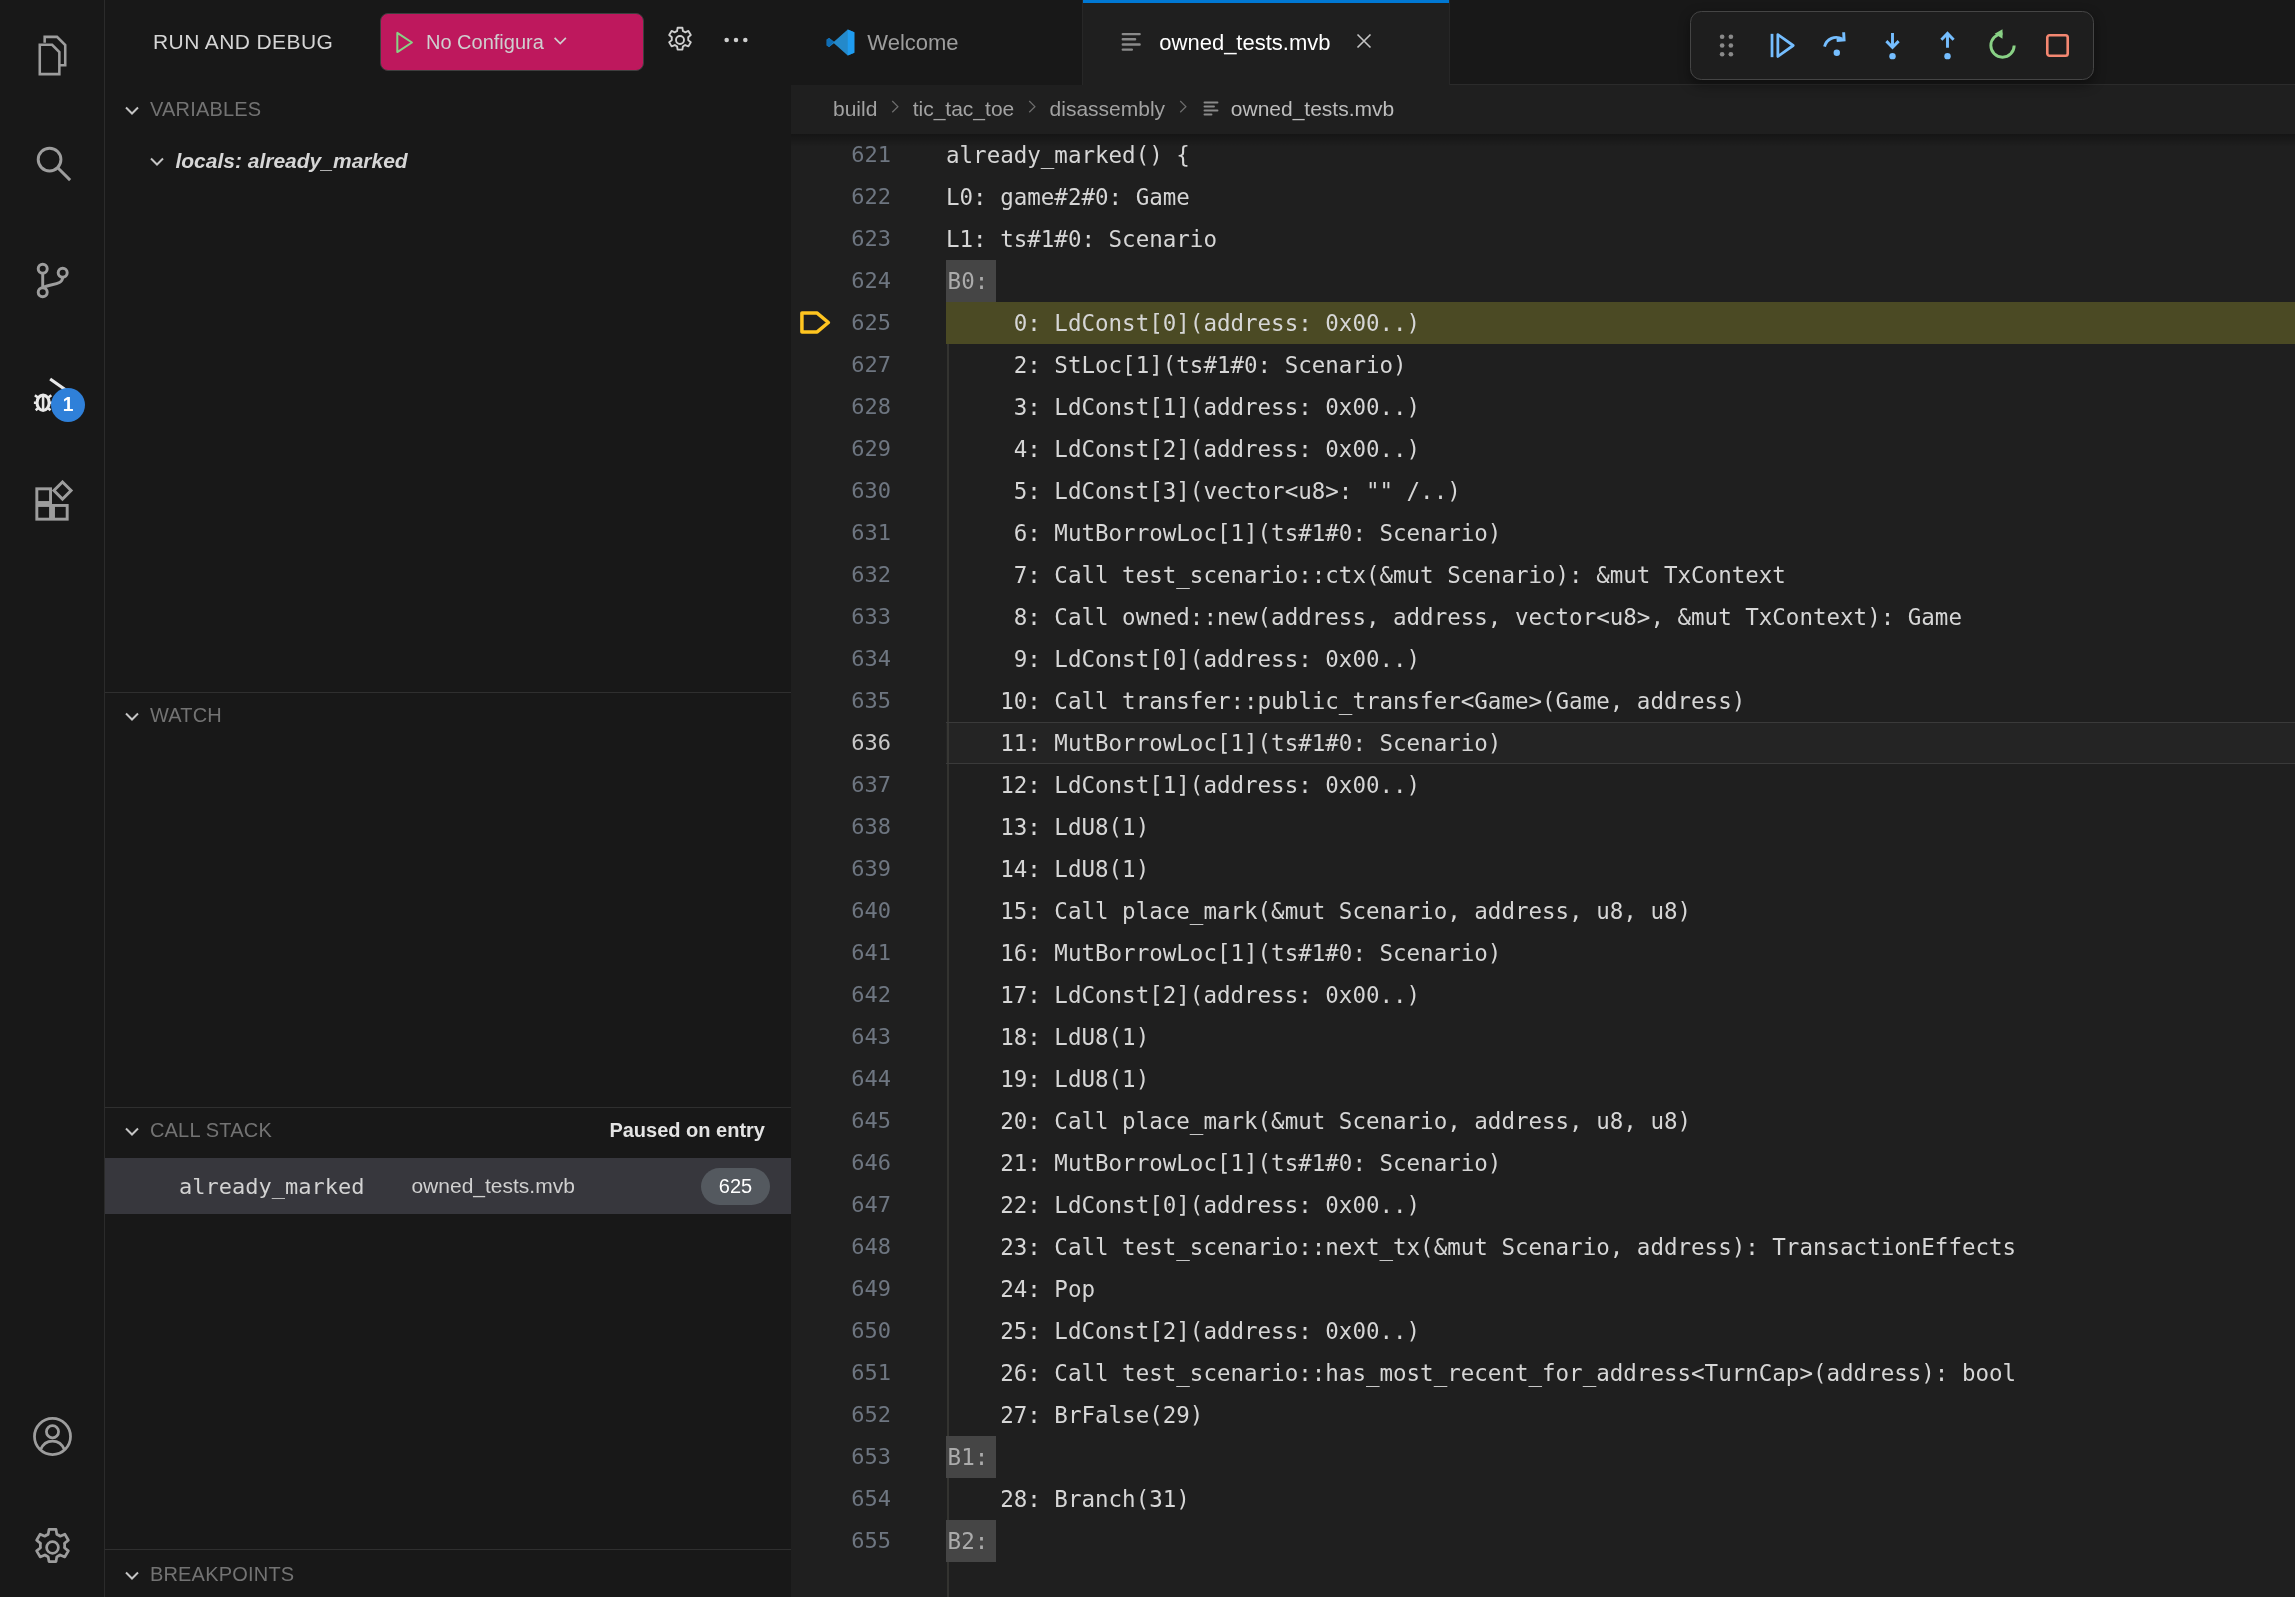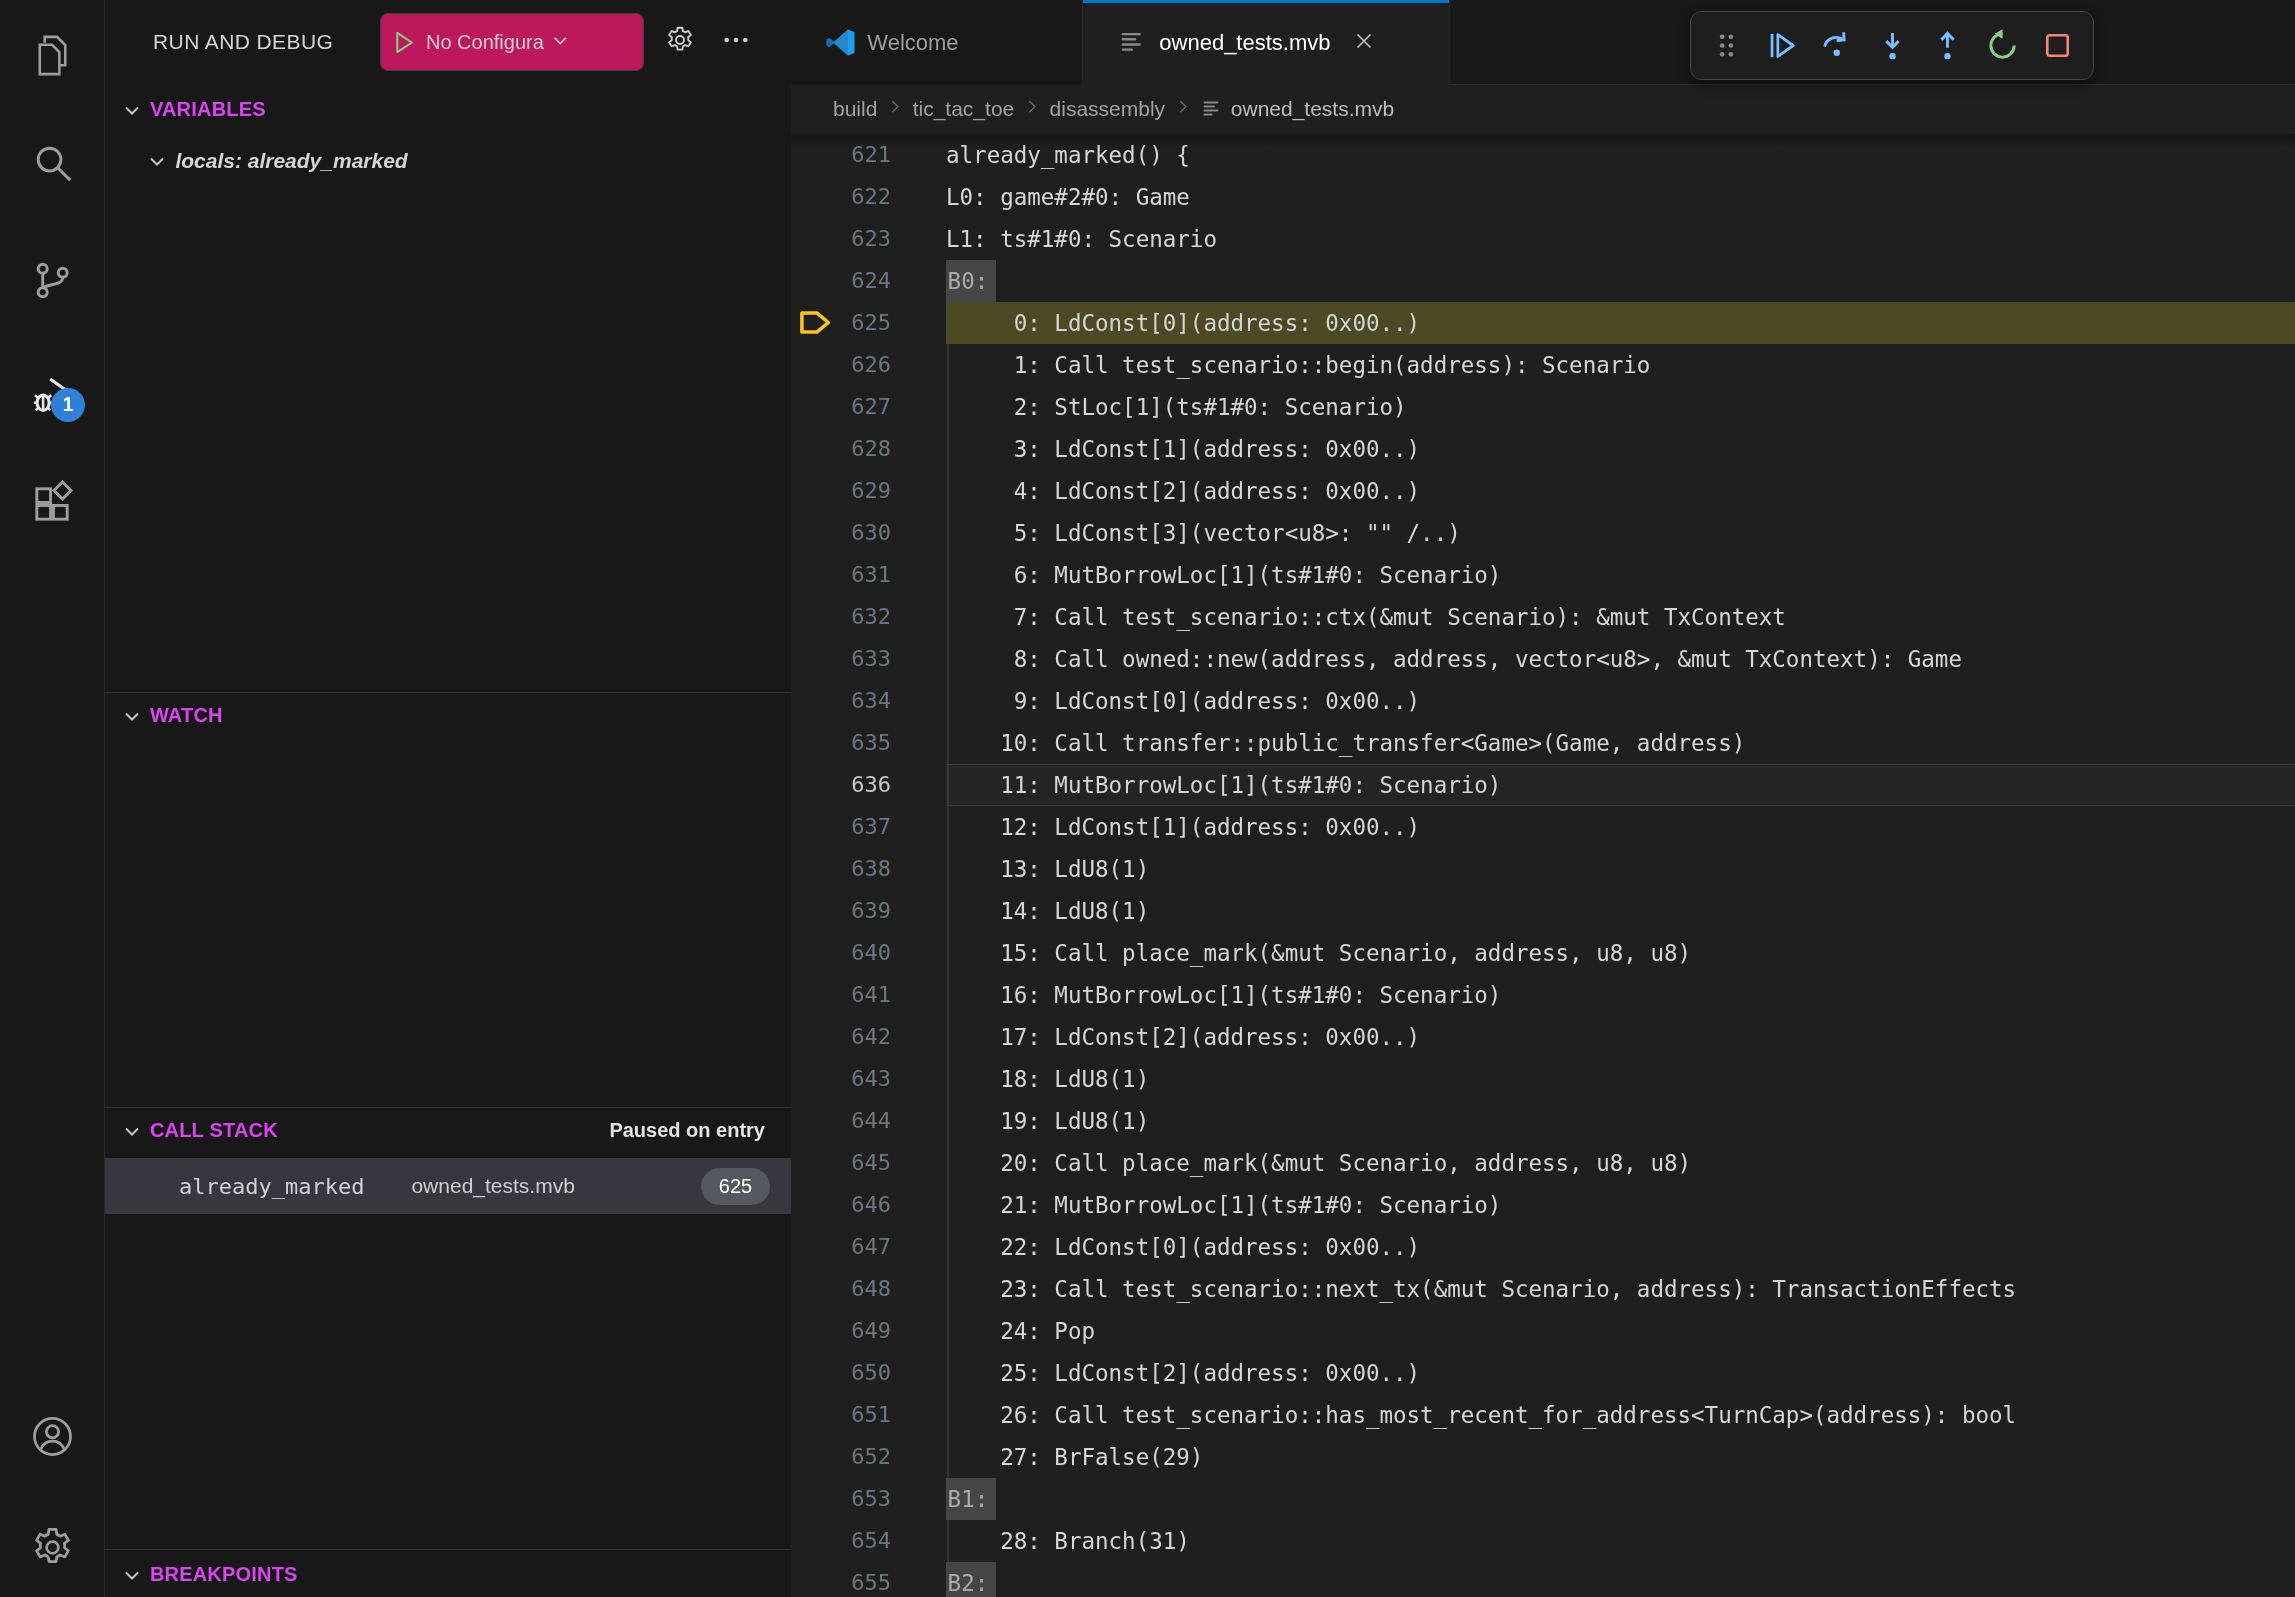--- a/index.html
+++ b/index.html
@@ -31,21 +31,21 @@
   .chev svg { width:22.5px; height:22.5px; color:#cfcfcf; }
   .sb-toolbtn { position:absolute; top:24px; width:35px; height:35px; color:#cfcfcf;
                 display:flex; align-items:center; justify-content:center; }
   .sb-toolbtn svg { width:32px; height:32px; }
   #gear-btn { left:557px; }
   #dots-btn { left:613px; }
 
   .sec-head { position:absolute; left:0; width:100%; height:45px; display:flex; align-items:center; }
   .sec-chev { width:24px; height:24px; margin-left:14.5px; color:#c5c5c5; flex:none; }
   .sec-chev svg { width:24px; height:24px; }
-  .sec-label { font-size:20px; font-weight:700; color:#d946ef; margin-left:6.4px; letter-spacing:0.2px; }
+  .sec-label { font-size:20px; font-weight:400; color:#737373; margin-left:6.4px; letter-spacing:0.2px; }
   .divider { position:absolute; left:0; width:100%; height:0.8px; background:#2f2f2f; }
 
   #locals-row { position:absolute; left:0; top:138px; width:100%; height:45px;
                 display:flex; align-items:center; }
   #locals-row .sec-chev { margin-left:40px; }
   #locals-label { font-size:21px; font-weight:600; color:#d6d6d6; margin-left:6.4px;font-style:italic; }
 
   #cs-status { position:absolute; right:26px; top:0; height:45px; display:flex; align-items:center;
                font-size:20px; font-weight:700; color:#e3e3e3; }
   #frame-row { position:absolute; left:0; top:1158px; width:100%; height:56px;
@@ -348,21 +348,20 @@
 
   <div id="code">
     <div id="indent-guide"></div>
   <div class="cl plain"><span class="ln">621</span><span class="ct">already_marked() {</span></div>
       <div class="cl plain"><span class="ln">622</span><span class="ct">L0: game#2#0: Game</span></div>
       <div class="cl plain"><span class="ln">623</span><span class="ct">L1: ts#1#0: Scenario</span></div>
       <div class="cl block"><span class="ln">624</span><span class="ct">B0:</span></div>
       <div class="cl step"><span class="arrow"><svg viewBox="0 0 26 20">
             <path d="M2.2 3h11.3l8.3 7-8.3 7H2.2z" fill="none" stroke="#ffc520" stroke-width="2.6" stroke-linejoin="round"></path>
           </svg></span><span class="ln">625</span><span class="ct">     0: LdConst[0](address: 0x00..)</span></div>
-      <div class="cl plain"><span class="ln">626</span><span class="ct">     1: Call test_scenario::begin(address): Scenario</span></div>
       <div class="cl plain"><span class="ln">627</span><span class="ct">     2: StLoc[1](ts#1#0: Scenario)</span></div>
       <div class="cl plain"><span class="ln">628</span><span class="ct">     3: LdConst[1](address: 0x00..)</span></div>
       <div class="cl plain"><span class="ln">629</span><span class="ct">     4: LdConst[2](address: 0x00..)</span></div>
       <div class="cl plain"><span class="ln">630</span><span class="ct">     5: LdConst[3](vector&lt;u8&gt;: "" /..)</span></div>
       <div class="cl plain"><span class="ln">631</span><span class="ct">     6: MutBorrowLoc[1](ts#1#0: Scenario)</span></div>
       <div class="cl plain"><span class="ln">632</span><span class="ct">     7: Call test_scenario::ctx(&amp;mut Scenario): &amp;mut TxContext</span></div>
       <div class="cl plain"><span class="ln">633</span><span class="ct">     8: Call owned::new(address, address, vector&lt;u8&gt;, &amp;mut TxContext): Game</span></div>
       <div class="cl plain"><span class="ln">634</span><span class="ct">     9: LdConst[0](address: 0x00..)</span></div>
       <div class="cl plain"><span class="ln">635</span><span class="ct">    10: Call transfer::public_transfer&lt;Game&gt;(Game, address)</span></div>
       <div class="cl current"><span class="ln">636</span><span class="ct">    11: MutBorrowLoc[1](ts#1#0: Scenario)</span></div>

